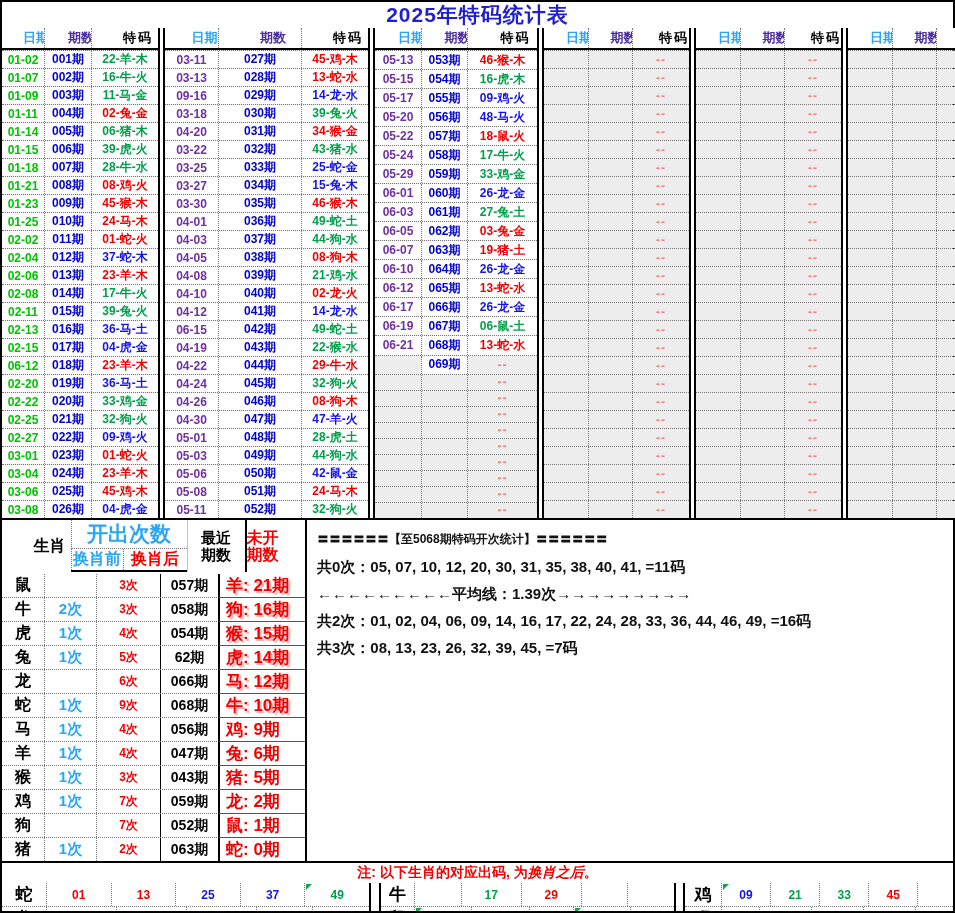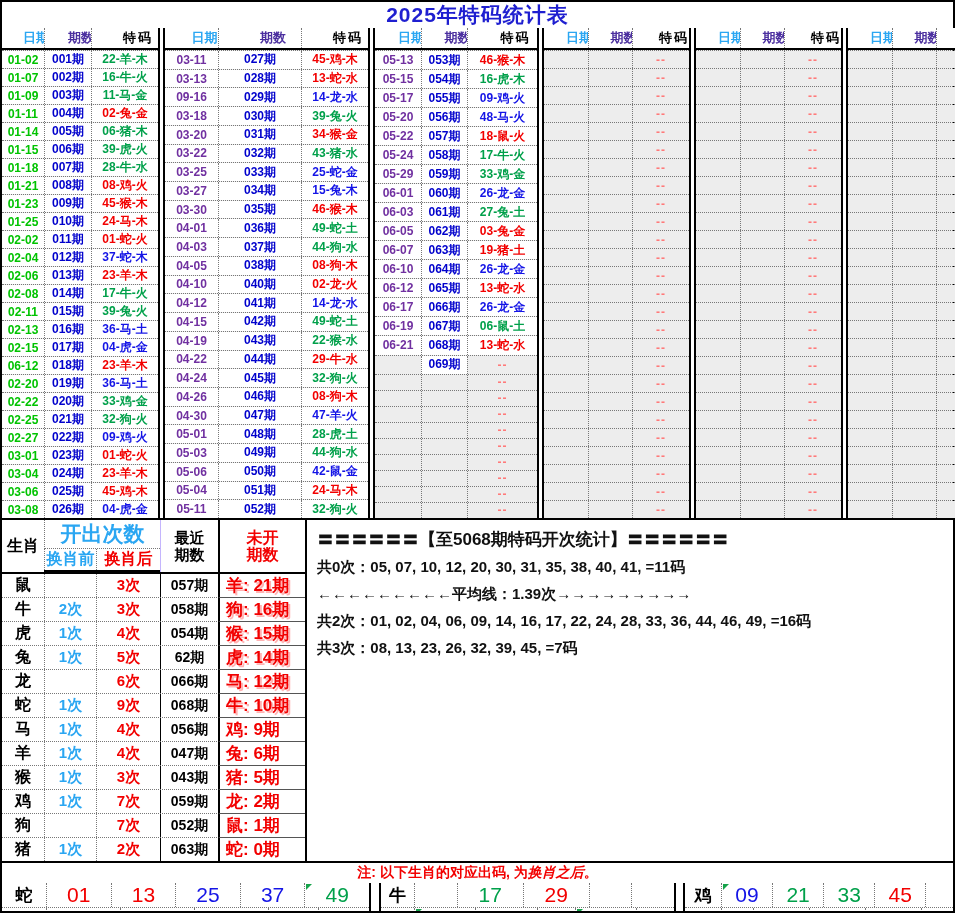--- a/index.html
+++ b/index.html
@@ -33,52 +33,52 @@
   .ck-b{color:var(--blue);}    .ck-p{color:var(--purple);}
   .ck-dg{color:var(--dategreen);} .ck-dash{color:var(--pink);letter-spacing:1px;}
   
   #middle{flex:0 0 320px;display:flex;background:#fff;box-sizing:border-box;}
   #stats{flex:0 0 305px;border-right:2px solid #000;box-sizing:border-box;display:flex;flex-direction:column;}
   .s-row{flex:1 1 auto;display:flex;min-height:0;}
   .s-row + .s-row{border-top:1px dotted #777;}
   .s-cell{display:flex;align-items:center;justify-content:center;box-sizing:border-box;font-weight:bold;white-space:nowrap;overflow:hidden;}
   .s-zod{flex:0 0 42px;font-size:16px;}
   .s-before{flex:0 0 52px;border-left:1px dotted #777;color:var(--cyan);font-size:15px;}
-  .s-after{flex:0 0 64px;border-left:1px dotted #777;color:var(--red);font-size:15px;}
+  .s-after{flex:0 0 64px;border-left:1px dotted #777;color:var(--red);font-size:12px;}
   .s-recent{flex:0 0 58px;border-left:1px solid #000;font-size:14px;}
   .s-missing{flex:1 1 auto;border-left:2px solid #000;color:var(--red);font-size:17px;justify-content:flex-start;padding-left:6px;}
   .s-row + .s-row .s-missing{border-top:1px solid #555;margin-top:-1px;}
   .s-missing.hl{text-shadow:2px 2px 0 #ffb3b3;}
   #h-kaichu{flex:0 0 116px;display:flex;align-items:center;justify-content:center;color:var(--cyan);font-weight:bold;font-size:21px;border-left:1px dotted #777;border-bottom:1px dotted #777;box-sizing:border-box;}
   #h-shengxiao{flex:0 0 42px;display:flex;align-items:center;justify-content:center;font-weight:bold;font-size:16px;}
   .span2{display:flex;flex-direction:column;align-items:center;justify-content:center;font-weight:bold;font-size:15px;line-height:17px;}
   #h-recent{flex:0 0 58px;border-left:1px solid #c4b5fd;box-sizing:border-box;}
   #h-missing{flex:1 1 auto;border-left:2px solid #000;color:var(--red);box-sizing:border-box;font-size:16px;}
   #h-before{flex:0 0 52px;border-left:1px dotted #777;color:var(--cyan);}
   #h-after{flex:0 0 64px;border-left:1px dotted #777;color:var(--red);}
-  #stats .hdrwrap{display:flex;flex-direction:column;flex:0 0 48px;}
+  #stats .hdrwrap{display:flex;flex-direction:column;flex:0 0 48px;align-items:center;}
   
   #summary{flex:1 1 auto;padding:6px 4px 0 10px;box-sizing:border-box;background:#fff;}
   .sum-line{font-weight:bold;color:#111;font-size:15px;line-height:27px;white-space:nowrap;}
-  .sum-line.first{font-size:17px;}
+  .sum-line.first{font-size:12px;}
   
   #note{flex:0 0 22px;border-top:2px solid #000;display:flex;align-items:center;justify-content:center;background:#fff;box-sizing:border-box;}
   #note span{color:var(--red);font-weight:bold;font-size:14px;}
   #note .it{font-style:italic;font-family:Liberation Serif, serif;}
   
   #bottom{flex:1 1 auto;display:flex;background:#fff;overflow:hidden;}
   .btable{display:flex;flex-direction:column;border-right:2px solid #000;border-left:2px solid #000;box-sizing:border-box;overflow:hidden;}
   .bt0{flex:0 0 369px;border-left:none;}
   .bt1{flex:0 0 297px;margin-left:8px;}
   .bt2{flex:1 1 auto;margin-left:7px;border-right:none;}
   .b-row{flex:0 0 20px;display:flex;}
   .b-row + .b-row{border-top:1px dotted #777;}
   .b-label{display:flex;align-items:center;justify-content:center;font-weight:bold;font-size:17px;color:#000;box-sizing:border-box;}
   .bt0 .b-label{flex:0 0 44px;}.bt1 .b-label{flex:0 0 33px;}.bt2 .b-label{flex:0 0 36px;}
-  .b-cell{flex:1 1 auto;display:flex;align-items:center;justify-content:center;font-weight:normal;font-size:21px;border-left:1px dotted #777;box-sizing:border-box;position:relative;}
+  .b-cell{flex:1 1 auto;display:flex;align-items:center;justify-content:center;font-weight:bold;font-size:12px;border-left:1px dotted #777;box-sizing:border-box;position:relative;}
   .tri::before{content:"";position:absolute;left:1px;top:1px;width:0;height:0;border-top:6px solid #16a34a;border-right:6px solid transparent;}
 </style>
 </head>
 <body>
 
 <div id="sheet">
   <div id="titlebar">
     <span class="t">2025年特码统计表</span>
   </div>
   <div id="main">
@@ -240,21 +240,21 @@
           <div class="cell col-d ck-p filled">09-16</div>
           <div class="cell col-p period filled">029期</div>
           <div class="cell col-c ck-b filled">14-龙-水</div>
         </div>
         <div class="row">
           <div class="cell col-d ck-p filled">03-18</div>
           <div class="cell col-p period filled">030期</div>
           <div class="cell col-c ck-g filled">39-兔-火</div>
         </div>
         <div class="row">
-          <div class="cell col-d ck-p filled">03-20</div>
+          <div class="cell col-d ck-p filled">04-20</div>
           <div class="cell col-p period filled">031期</div>
           <div class="cell col-c ck-r filled">34-猴-金</div>
         </div>
         <div class="row">
           <div class="cell col-d ck-p filled">03-22</div>
           <div class="cell col-p period filled">032期</div>
           <div class="cell col-c ck-g filled">43-猪-水</div>
         </div>
         <div class="row">
           <div class="cell col-d ck-p filled">03-25</div>
@@ -280,31 +280,36 @@
           <div class="cell col-d ck-p filled">04-03</div>
           <div class="cell col-p period filled">037期</div>
           <div class="cell col-c ck-g filled">44-狗-水</div>
         </div>
         <div class="row">
           <div class="cell col-d ck-p filled">04-05</div>
           <div class="cell col-p period filled">038期</div>
           <div class="cell col-c ck-r filled">08-狗-木</div>
         </div>
         <div class="row">
+          <div class="cell col-d ck-p filled">04-08</div>
+          <div class="cell col-p period filled">039期</div>
+          <div class="cell col-c ck-g filled">21-鸡-水</div>
+        </div>
+        <div class="row">
           <div class="cell col-d ck-p filled">04-10</div>
           <div class="cell col-p period filled">040期</div>
           <div class="cell col-c ck-r filled">02-龙-火</div>
         </div>
         <div class="row">
           <div class="cell col-d ck-p filled">04-12</div>
           <div class="cell col-p period filled">041期</div>
           <div class="cell col-c ck-b filled">14-龙-水</div>
         </div>
         <div class="row">
-          <div class="cell col-d ck-p filled">04-15</div>
+          <div class="cell col-d ck-p filled">06-15</div>
           <div class="cell col-p period filled">042期</div>
           <div class="cell col-c ck-g filled">49-蛇-土</div>
         </div>
         <div class="row">
           <div class="cell col-d ck-p filled">04-19</div>
           <div class="cell col-p period filled">043期</div>
           <div class="cell col-c ck-g filled">22-猴-水</div>
         </div>
         <div class="row">
           <div class="cell col-d ck-p filled">04-22</div>
@@ -335,21 +340,21 @@
           <div class="cell col-d ck-p filled">05-03</div>
           <div class="cell col-p period filled">049期</div>
           <div class="cell col-c ck-g filled">44-狗-水</div>
         </div>
         <div class="row">
           <div class="cell col-d ck-p filled">05-06</div>
           <div class="cell col-p period filled">050期</div>
           <div class="cell col-c ck-b filled">42-鼠-金</div>
         </div>
         <div class="row">
-          <div class="cell col-d ck-p filled">05-04</div>
+          <div class="cell col-d ck-p filled">05-08</div>
           <div class="cell col-p period filled">051期</div>
           <div class="cell col-c ck-r filled">24-马-木</div>
         </div>
         <div class="row">
           <div class="cell col-d ck-p filled">05-11</div>
           <div class="cell col-p period filled">052期</div>
           <div class="cell col-c ck-g filled">32-狗-火</div>
         </div>
       </div>
       <div class="vsep"></div>

